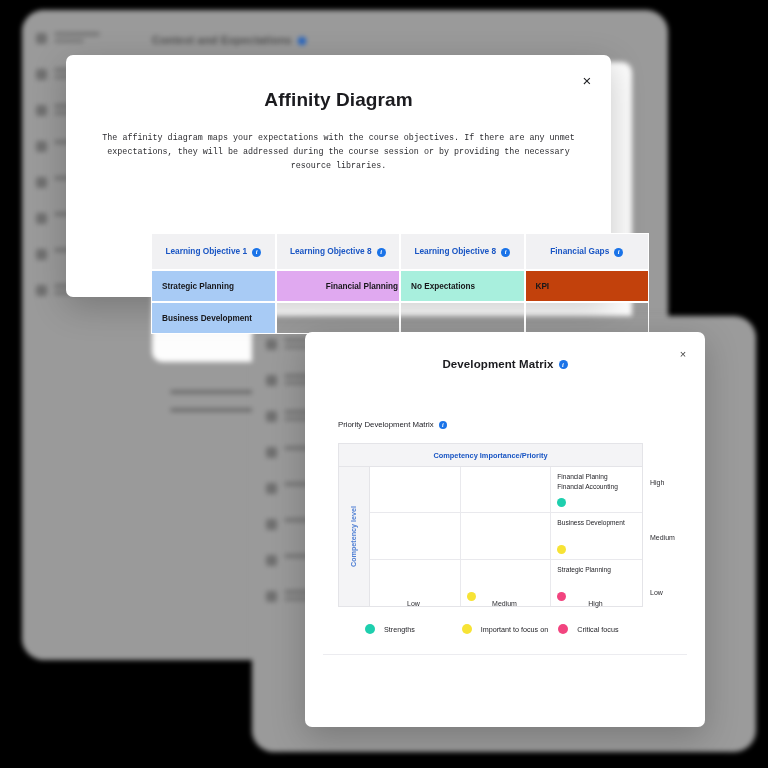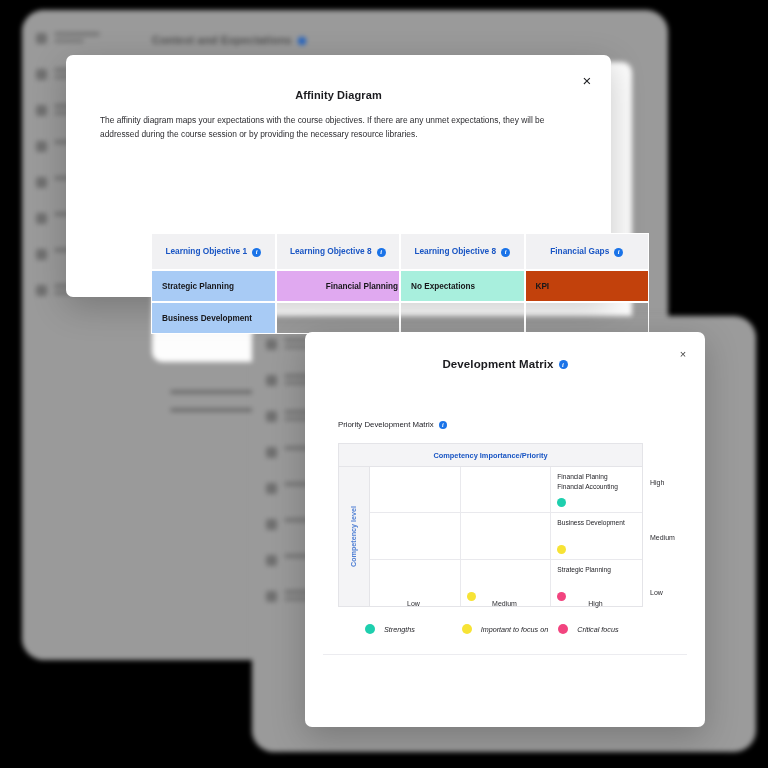--- a/index.html
+++ b/index.html
@@ -43,26 +43,27 @@
     box-shadow:0 10px 34px rgba(0,0,0,.22);
   }
   .modal-close{
     position:absolute;right:14px;top:15px;width:20px;height:20px;
     display:flex;align-items:center;justify-content:center;
     font-size:15px;line-height:1;color:#202124;cursor:pointer;
     background:none;border:none;padding:0;font-family:"Liberation Sans", sans-serif;
   }
   #development-modal .modal-close{font-size:11px;color:#444;right:12px;top:12px;}
   .modal-title{
-    text-align:center;font-size:11px;font-weight:700;color:#1b1b1f;
+    text-align:center;font-size:19px;font-weight:700;color:#1b1b1f;
     padding-top:34px;letter-spacing:.1px;
   }
   .modal-desc{
-    margin:13px 34px 0 34px;font-size:8.4px;line-height:1.65;
+    margin:21px 34px 0 34px;text-align:center;font-size:8.4px;line-height:1.65;
     color:#2c2c30;
+    font-family:Liberation Mono, monospace;
   }
   .info-icon{
     display:inline-flex;align-items:center;justify-content:center;
     width:9px;height:9px;border-radius:50%;background:#1a73e8;color:#fff;
     font-size:6.5px;font-weight:700;font-style:italic;
     vertical-align:middle;margin-left:5px;line-height:1;
     font-family:"Liberation Serif", serif;
   }
   .info-icon.sm{width:8px;height:8px;font-size:6px;}
 
@@ -126,21 +127,21 @@
   .col-labels{
     position:absolute;left:63px;top:268px;width:273px;display:flex;
   }
   .col-labels span{flex:1;text-align:center;font-size:7px;color:#2b2b30;font-weight:500;}
   .side-labels{position:absolute;left:345px;top:102px;height:162px;width:60px;}
   .side-labels div{position:absolute;font-size:7px;color:#2b2b30;font-weight:500;}
 
   .legend{
     position:absolute;left:60px;top:292px;width:290px;display:flex;align-items:center;
   }
-  .legend-item{display:flex;align-items:center;gap:9px;flex:1;font-style:italic;}
+  .legend-item{display:flex;align-items:center;gap:9px;flex:1;}
   .legend-dot{width:10px;height:10px;border-radius:50%;flex:0 0 auto;}
   .legend-item span{font-size:7.2px;color:#1d1d22;font-weight:500;white-space:nowrap;}
   .legend-sep{
     position:absolute;left:18px;right:18px;top:322px;height:1px;background:#ececf0;
   }
 </style>
 </head>
 <body>
 
 <div id="stage">

